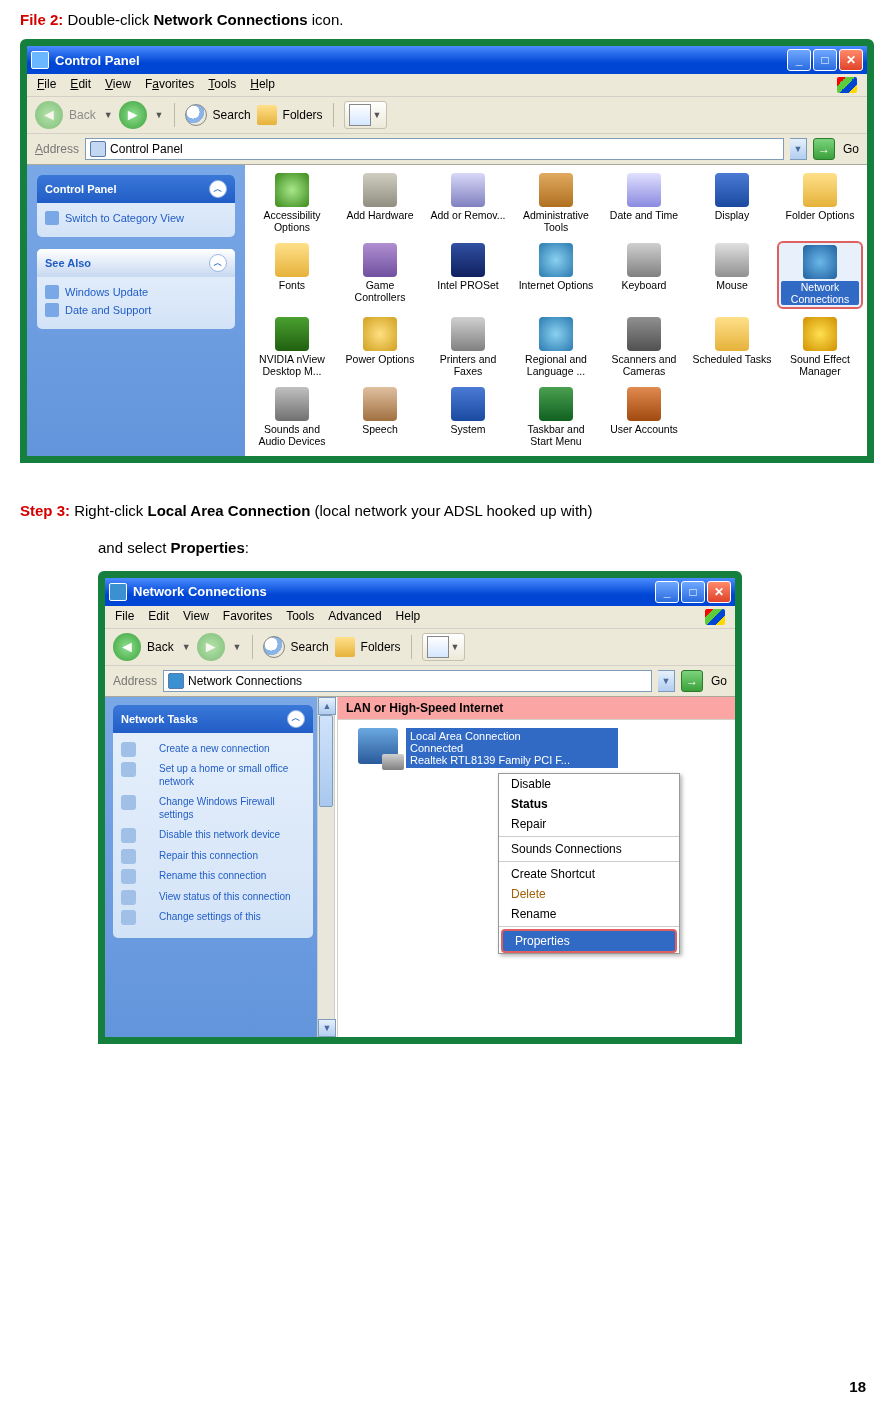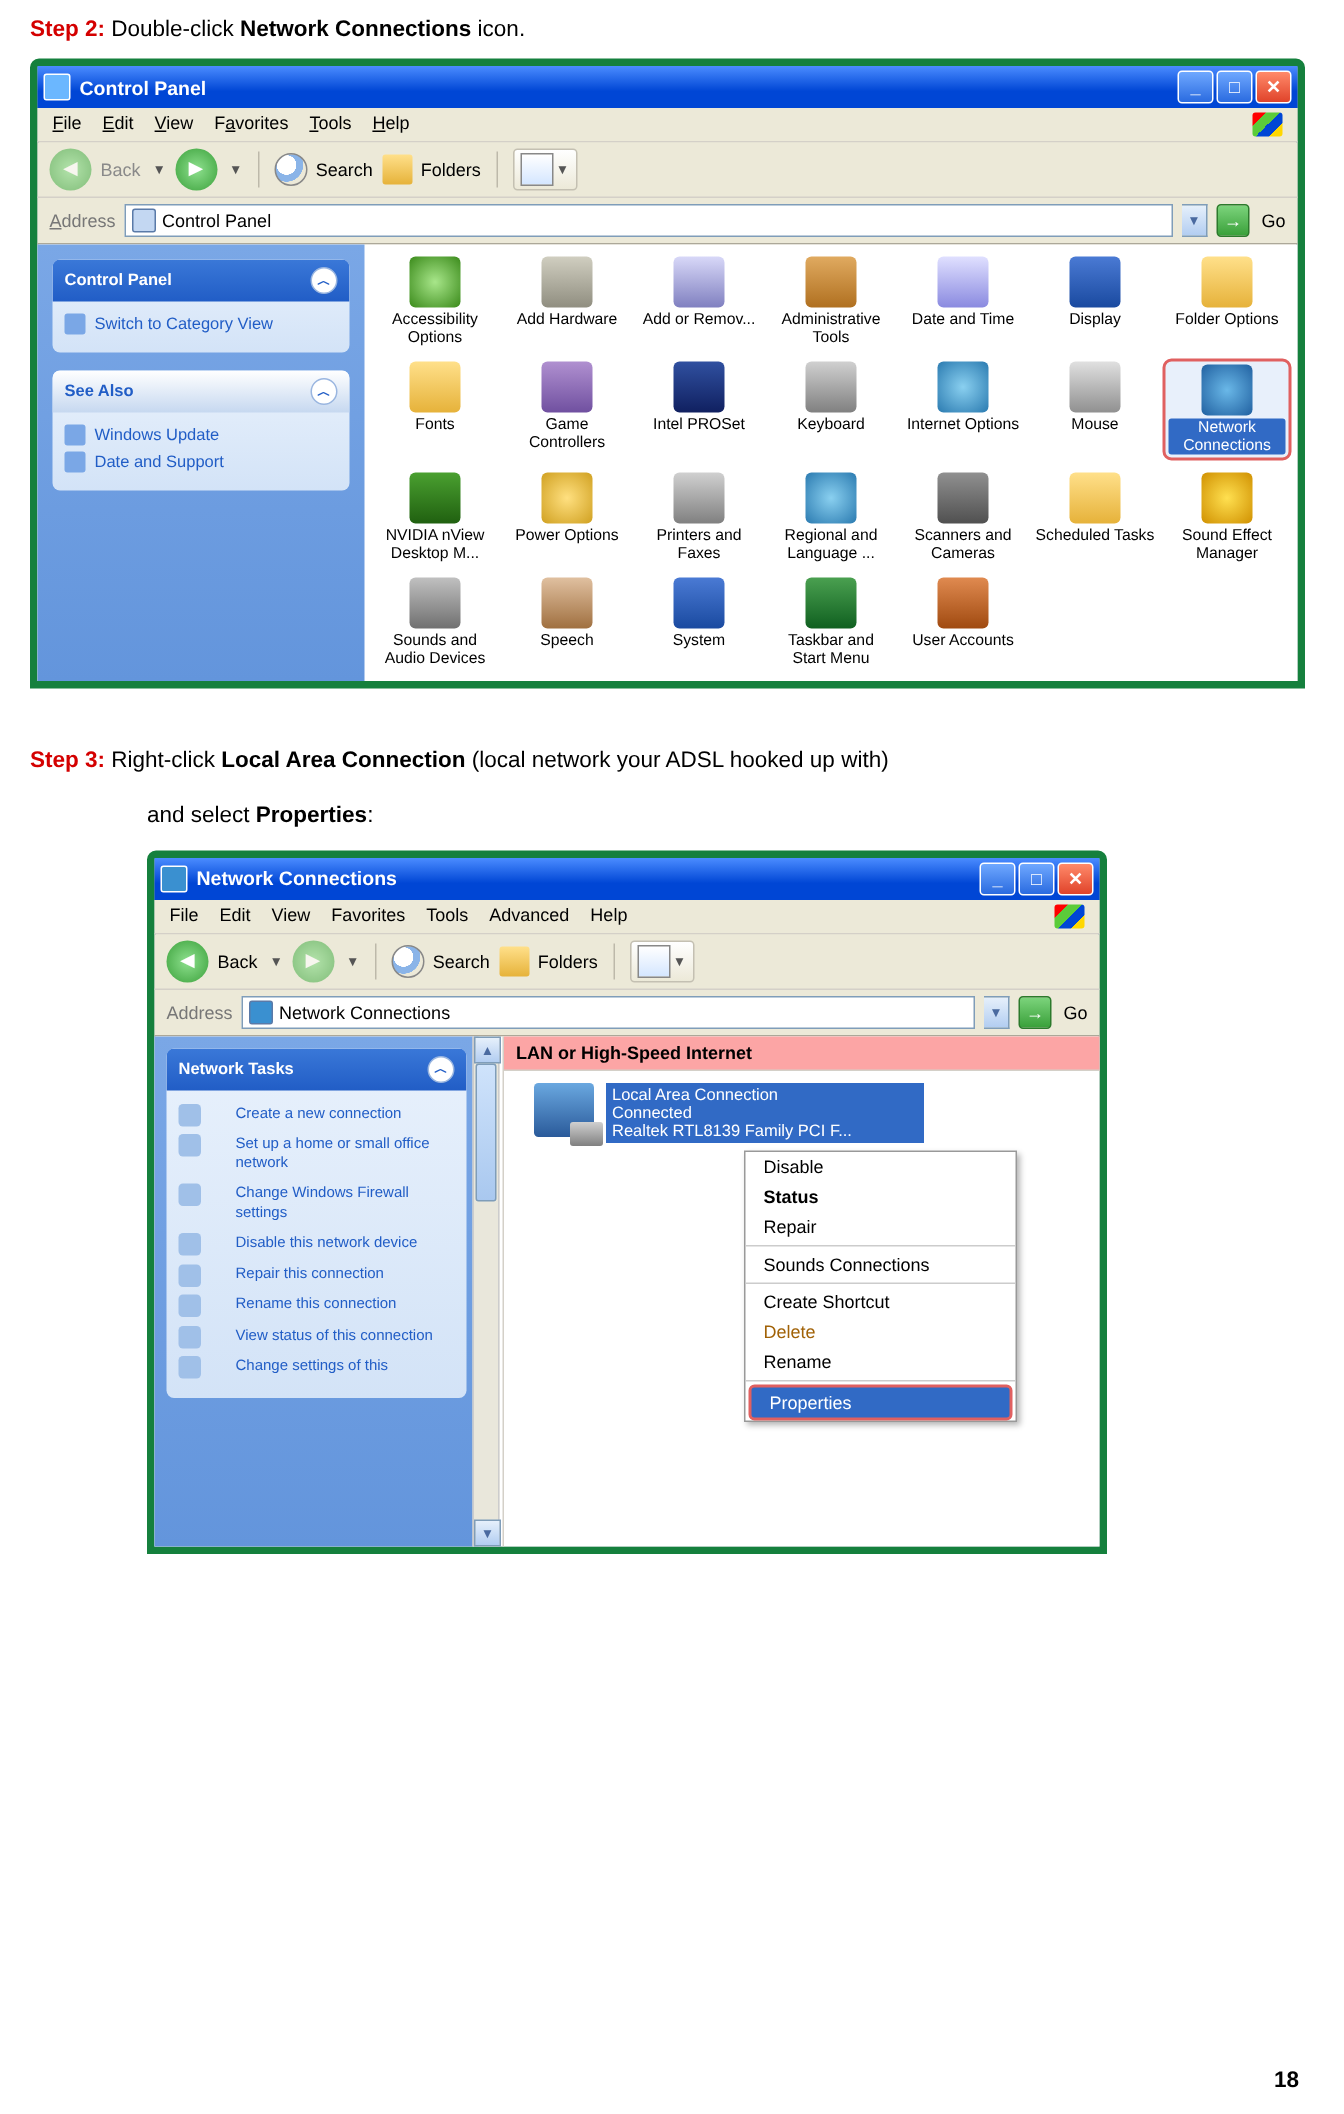--- a/index.html
+++ b/index.html
@@ -2,21 +2,21 @@
 <html><head>
 <meta charset="utf-8">
 <style>
 html,body{margin:0;padding:0;font-family:Arial,Helvetica,sans-serif;font-size:13px;background:#fff;color:#000}
 body{padding:6px 20px 40px 20px;width:856px}
 .step-line{font-size:15px;line-height:1.8}
 .step-label{color:#d40000;font-weight:bold}
 .bold{font-weight:bold}
 .indent{margin-left:78px}
 
-.xp-window{border:5px solid #15803d;border-radius:6px 6px 0 0;background:#ece9d8;margin-top:6px;position:relative;box-shadow:0 0 0 1px #1b3f94 inset}
+.xp-window{border:7px solid #15803d;border-radius:6px 6px 0 0;background:#ece9d8;margin-top:6px;position:relative;box-shadow:0 0 0 1px #1b3f94 inset}
 .xp-title{height:28px;background:linear-gradient(#3а76e8,#0046d5);background:linear-gradient(180deg,#4b8cff 0%,#0046d5 60%,#0046d5 100%);color:#fff;display:flex;align-items:center;padding:0 4px;font-weight:bold;font-size:13px}
 .xp-title .t-icon{width:16px;height:16px;background:#6bb7ff;border:1px solid #fff;border-radius:2px;margin-right:6px}
 .xp-title .spacer{flex:1}
 .xp-btns{display:flex;gap:2px}
 .xp-btns .b{width:22px;height:20px;border:1px solid #fff;border-radius:3px;display:flex;align-items:center;justify-content:center;font-size:12px;font-weight:bold;color:#fff}
 .b.min{background:linear-gradient(#6fa8ff,#2a6be0)}
 .b.max{background:linear-gradient(#6fa8ff,#2a6be0)}
 .b.close{background:linear-gradient(#ff8a6a,#e0432a)}
 .menu-bar{background:#ece9d8;display:flex;gap:14px;padding:3px 10px;font-size:12px;border-bottom:1px solid #d4d0c8}
 .menu-bar span u{text-decoration:underline}
@@ -105,21 +105,21 @@
 .go-label{font-size:12px;margin-left:2px}
 .pagenum{position:fixed;right:30px;bottom:14px;font-weight:bold;font-size:15px}
 .lbl{line-height:1.15}
 .views-btn{display:flex;align-items:center;border:1px solid #c4c0b2;padding:2px 4px;border-radius:3px;background:linear-gradient(#fff,#ece9d8)}
 .toolbar .txt{font-size:12px}
 </style>
 </head>
 <body>
 
 <div class="step-line">
-  <span class="step-label">Step 2:</span><span> Double-click </span><span class="bold">Network Connections</span><span> icon.</span>
+  <span class="step-label">File 2:</span><span> Double-click </span><span class="bold">Network Connections</span><span> icon.</span>
 </div>
 
 <div class="xp-window s1">
   <div class="xp-title">
     <span class="t-icon"></span>
     <span>Control Panel</span>
     <span class="spacer"></span>
     <div class="xp-btns">
       <div class="b min">_</div>
       <div class="b max">□</div>
@@ -219,26 +219,26 @@
         </div>
       <div class="cp-item">
           <div class="ic ic-game"></div>
           <div class="lbl">Game Controllers</div>
         </div>
       <div class="cp-item">
           <div class="ic ic-intel"></div>
           <div class="lbl">Intel PROSet</div>
         </div>
       <div class="cp-item">
+          <div class="ic ic-inet"></div>
+          <div class="lbl">Internet Options</div>
+        </div>
+      <div class="cp-item">
           <div class="ic ic-keyb"></div>
           <div class="lbl">Keyboard</div>
-        </div>
-      <div class="cp-item">
-          <div class="ic ic-inet"></div>
-          <div class="lbl">Internet Options</div>
         </div>
       <div class="cp-item">
           <div class="ic ic-mouse"></div>
           <div class="lbl">Mouse</div>
         </div>
       <div class="cp-item hl">
           <div class="ic ic-net"></div>
           <div class="lbl">Network Connections</div>
         </div>
       <div class="cp-item">

